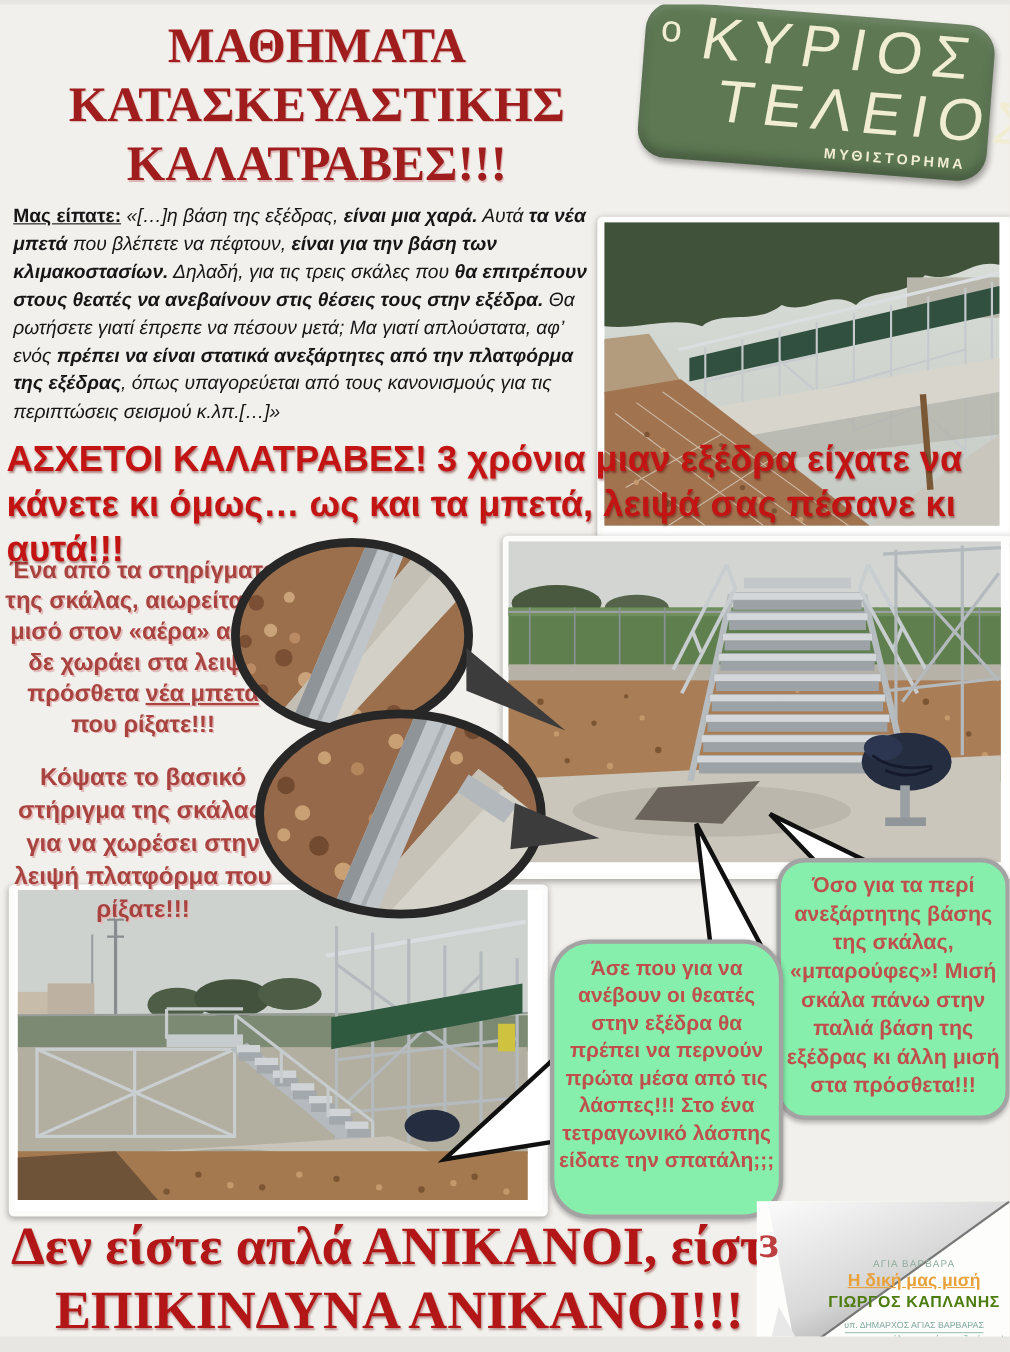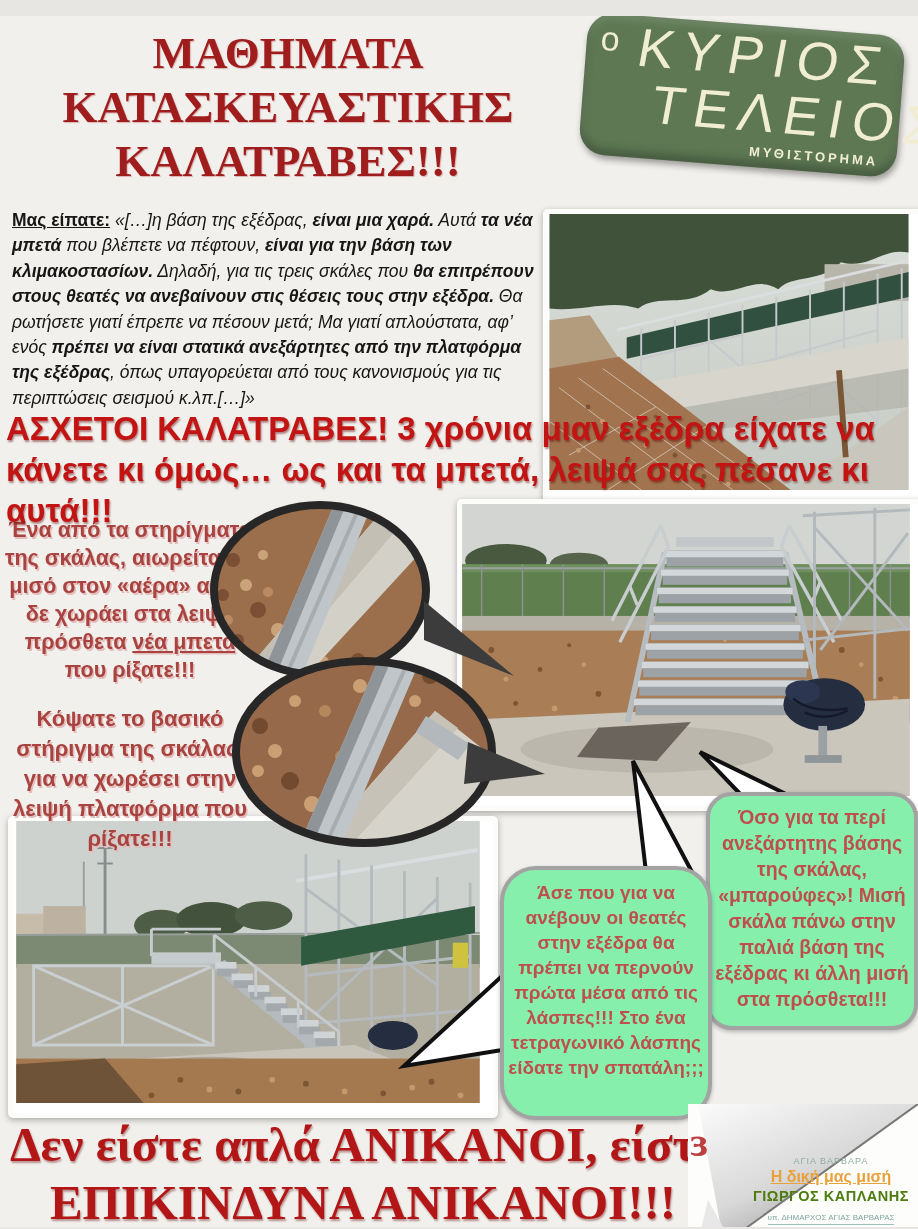--- a/index.html
+++ b/index.html
@@ -1,35 +1,35 @@
 <!DOCTYPE html>
 <html lang="el"><head>
 <meta charset="utf-8">
 <style>
   html,body{margin:0;padding:0;}
   body{background:#e8e6e2;font-family:"Liberation Sans",sans-serif;}
-  #poster{position:relative;width:918px;height:1211px;margin:16px auto;background:#f2f0ec;overflow:hidden;}
+  #poster{position:relative;width:918px;height:1211px;margin:4px auto;background:#f2f0ec;overflow:hidden;}
   .abs{position:absolute;}
 
   
   .title{left:28px;top:10px;width:520px;text-align:center;
          font-family:"Liberation Serif",serif;font-weight:bold;
          font-size:45px;line-height:54px;color:#9f1d1d;
          text-shadow:1px 1px 1px #d9b4b4;}
   .logo{left:583px;top:8px;width:318px;height:142px;background:#5d7853;
         border-radius:26px;transform:rotate(4.5deg);
         box-shadow:2px 4px 6px rgba(0,0,0,.35), inset 0 -6px 10px rgba(0,0,0,.25), inset 0 4px 8px rgba(255,255,255,.15);
         color:#f1edd3;}
   .logo .row1{position:absolute;left:14px;top:6px;font-size:34px;letter-spacing:2px;}
   .logo .word1{position:absolute;left:52px;top:0px;font-size:54px;letter-spacing:9px;transform:skewX(-6deg);}
   .logo .word2{position:absolute;left:70px;top:56px;font-size:54px;letter-spacing:9px;transform:skewX(-6deg);}
   .logo .sub{position:absolute;right:18px;bottom:8px;font-size:13px;letter-spacing:3px;font-weight:bold;}
 
   
-  .quote{left:12px;top:192px;width:534px;font-size:17.5px;line-height:25.4px;color:#161616;}
+  .quote{left:12px;top:180px;width:534px;font-size:17.5px;line-height:25.4px;color:#161616;}
   .quote .lead{font-weight:bold;text-decoration:underline;font-style:normal;}
   .quote i{font-style:italic;}
   .quote .b{font-weight:bold;}
 
   
   .photo{background:#fff;border:5px solid #fcfcfb;border-radius:5px;
          box-shadow:0 2px 6px rgba(0,0,0,.3);}
   .photo svg{display:block;}
   #photoA{left:543px;top:193px;width:372px;height:286px;z-index:1;}
   #photoB{left:457px;top:483px;width:458px;height:302px;z-index:1;}

